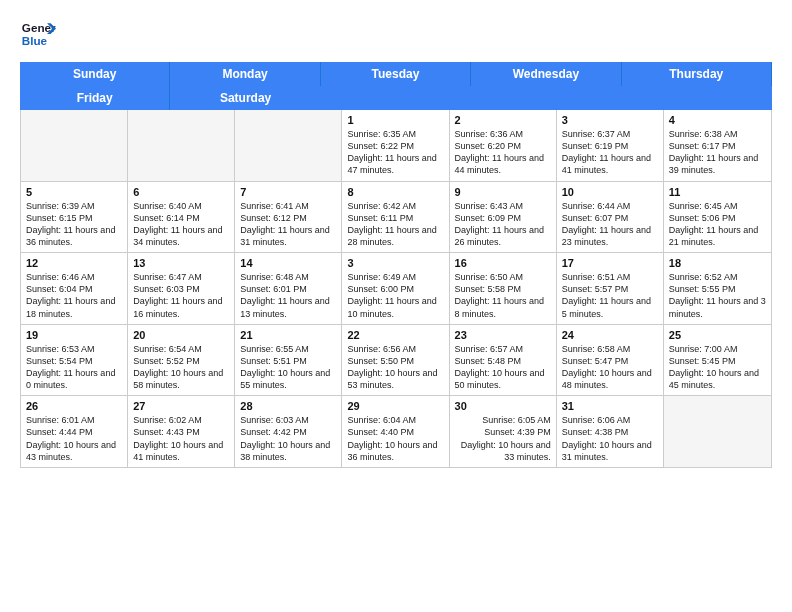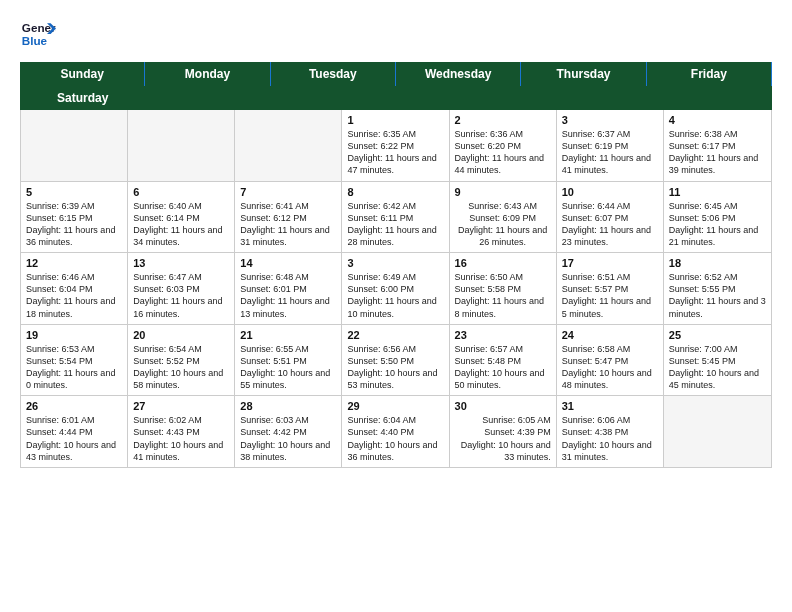--- a/index.html
+++ b/index.html
@@ -45,22 +45,22 @@
       font-size: 14px;
       color: #333;
     }
     .calendar {
       flex: 1;
       display: flex;
       flex-direction: column;
     }
     .cal-header {
       display: grid;
-      grid-template-columns: repeat(6, 1fr);
-      background: #14532d;
+      grid-template-columns: repeat(5, 1fr);
+      background: #3b82f6;
     }
     .cal-header-cell {
       color: #fff;
       font-size: 12px;
       font-weight: bold;
       text-align: center;
       padding: 5px 2px;
       border-right: 1px solid #1976d2;
     }
     .cal-header-cell:last-child { border-right: none; }
@@ -190,21 +190,21 @@
 Daylight: 11 hours and 31 minutes.</div>
             </div>
             <div class="cal-cell">
               <div class="day-num">8</div>
               <div class="cell-text" style="white-space: pre-line;">Sunrise: 6:42 AM
 Sunset: 6:11 PM
 Daylight: 11 hours and 28 minutes.</div>
             </div>
             <div class="cal-cell">
               <div class="day-num">9</div>
-              <div class="cell-text" style="white-space: pre-line; text-align: center;">Sunrise: 6:43 AM
+              <div class="cell-text" style="white-space: pre-line;">Sunrise: 6:43 AM
 Sunset: 6:09 PM
 Daylight: 11 hours and 26 minutes.</div>
             </div>
             <div class="cal-cell">
               <div class="day-num">10</div>
               <div class="cell-text" style="white-space: pre-line;">Sunrise: 6:44 AM
 Sunset: 6:07 PM
 Daylight: 11 hours and 23 minutes.</div>
             </div>
             <div class="cal-cell">

